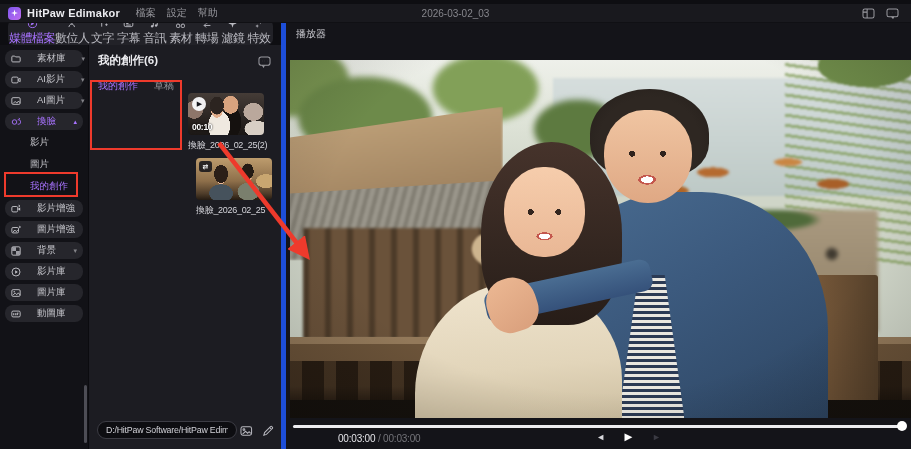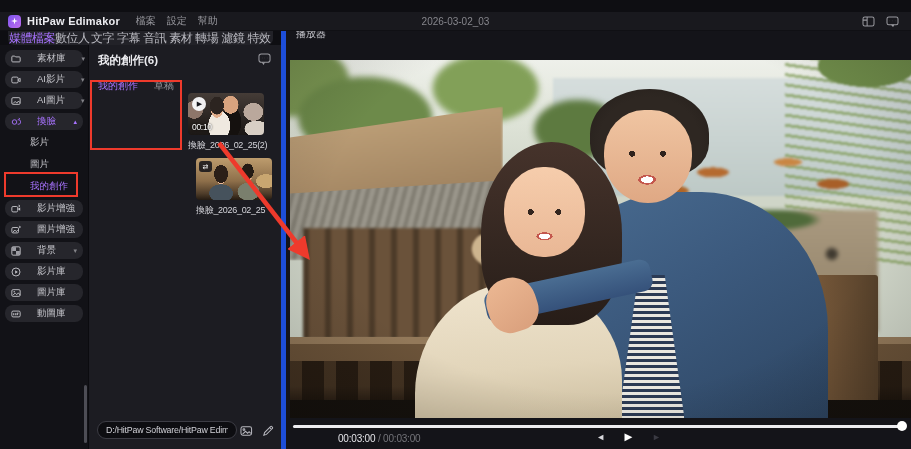--- a/index.html
+++ b/index.html
@@ -7,21 +7,21 @@
   body {
     position:relative; overflow:hidden;
     background:#0e0e12;
     font-family:"Liberation Sans","DejaVu Sans",sans-serif;
     color:#d6d6dc;
     -webkit-font-smoothing:antialiased;
   }
   svg { display:block; }
 
   
-  .titlebar { position:absolute; left:0; top:12px; right:0; height:19px;
+  .titlebar { position:absolute; left:0; top:4px; right:0; height:19px;
     background:#19191e; border-bottom:1px solid #101014;
     display:flex; align-items:center; z-index:5; }
   .logo { width:13px; height:13px; border-radius:4px;
     background:linear-gradient(135deg,#7d55ee,#c06df0);
     margin:0 6px 0 8px; display:flex; align-items:center; justify-content:center; }
   .app-name { font-size:11px; font-weight:bold; color:#ececf0; margin-right:16px; letter-spacing:.2px; }
   .menu { font-size:10px; color:#97979d; margin-right:11px; cursor:default; }
   .project-title { position:absolute; left:0; right:0; text-align:center;
     font-size:10px; color:#86868c; pointer-events:none; }
   .tb-right { margin-left:auto; display:flex; gap:11px; margin-right:12px; z-index:1; color:#9a9aa0; }
@@ -46,34 +46,34 @@
   .side-btn.active .caret { color:#a873ff; }
   .side-sub { height:17px; margin-bottom:5px; display:flex; align-items:center;
     padding-left:30px; color:#c2c2c8; font-size:9.5px; white-space:nowrap; cursor:default; }
   .side-sub.active { color:#a873ff; }
   .side-scroll { position:absolute; right:1px; bottom:6px; width:3px; height:58px;
     background:#4d4d55; border-radius:2px; }
 
   
   .panel { position:absolute; left:88px; top:45px; width:193px; bottom:0;
     background:#1c1c22; border-left:1px solid #0b0b0f; z-index:3; }
-  .panel-header { display:flex; align-items:flex-start; padding:8px 10px 0 9px; }
+  .panel-header { display:flex; align-items:flex-end; padding:8px 10px 0 9px; }
   .panel-title { font-size:11.5px; font-weight:bold; color:#eaeaee; }
   .panel-feedback { margin-left:auto; color:#9a9aa0; }
   .tabs { display:flex; gap:16px; padding:11px 0 0 9px; font-size:10px; }
   .tab { color:#9a9aa0; cursor:default; }
   .tab.active { color:#a873ff; }
   .grid { position:absolute; left:9px; top:48px; width:178px; height:140px; }
   .cell { position:absolute; width:86px; }
   .cell.c1 { left:0;  top:0; }
   .cell.c2 { left:90px; top:0; }
   .cell.c3 { left:0;  top:65px; }
   .cell.c4 { left:98px; top:65px; }
   .thumb { width:76px; height:42px; border-radius:4px; overflow:hidden; position:relative;
-    background:#30303a; cursor:default; }
+    background:#30303a; cursor:default;font-weight:bold; }
   .thumb-label { font-size:9px; color:#d4d4da; margin-top:4px; white-space:nowrap; letter-spacing:-0.3px; }
   .badge-swap { position:absolute; left:3px; top:3px; width:13px; height:11px;
     background:rgba(18,18,24,.85); border-radius:3px; color:#fff; font-size:7px;
     display:flex; align-items:center; justify-content:center; }
   .badge-play { position:absolute; left:4px; top:4px; width:14px; height:14px; border-radius:50%;
     background:rgba(250,250,252,.95); color:#15151a; font-size:7px;
     display:flex; align-items:center; justify-content:center; padding-left:1px; }
   .duration { position:absolute; left:4px; bottom:3px; color:#fff; font-size:8.5px;
     text-shadow:0 0 2px #000; letter-spacing:-0.3px; }
 

